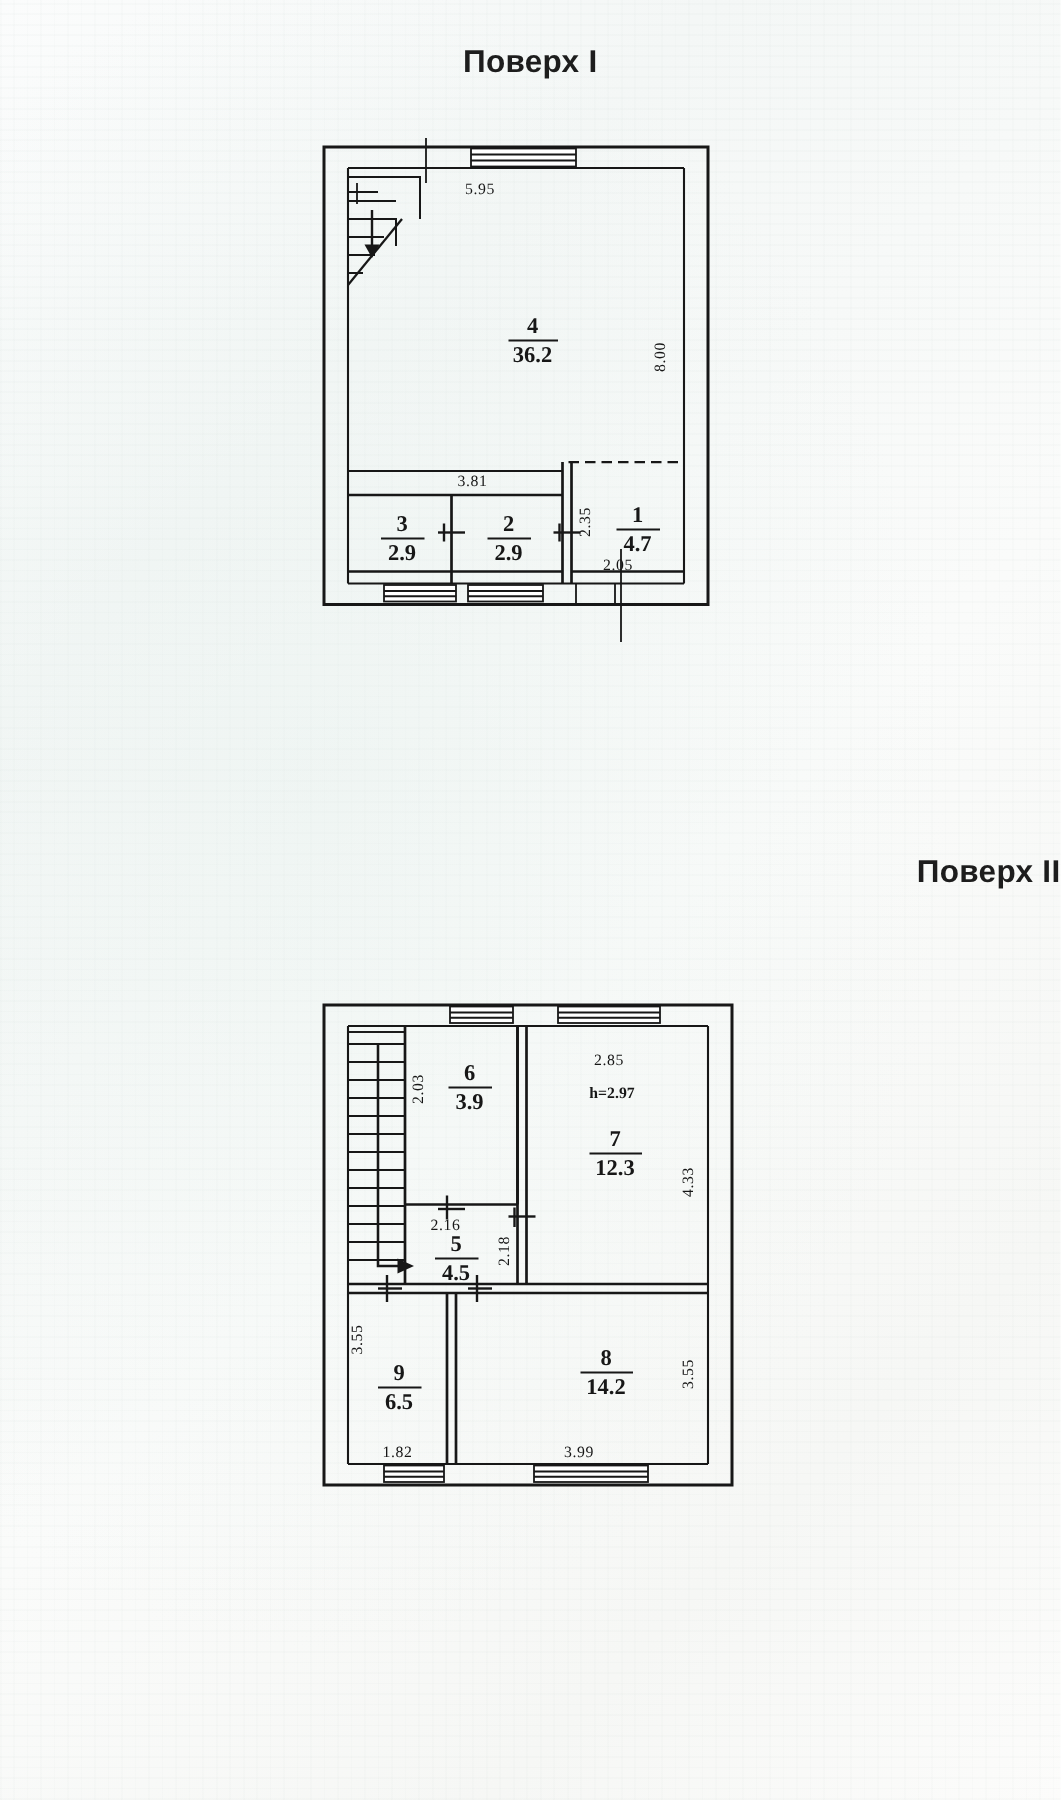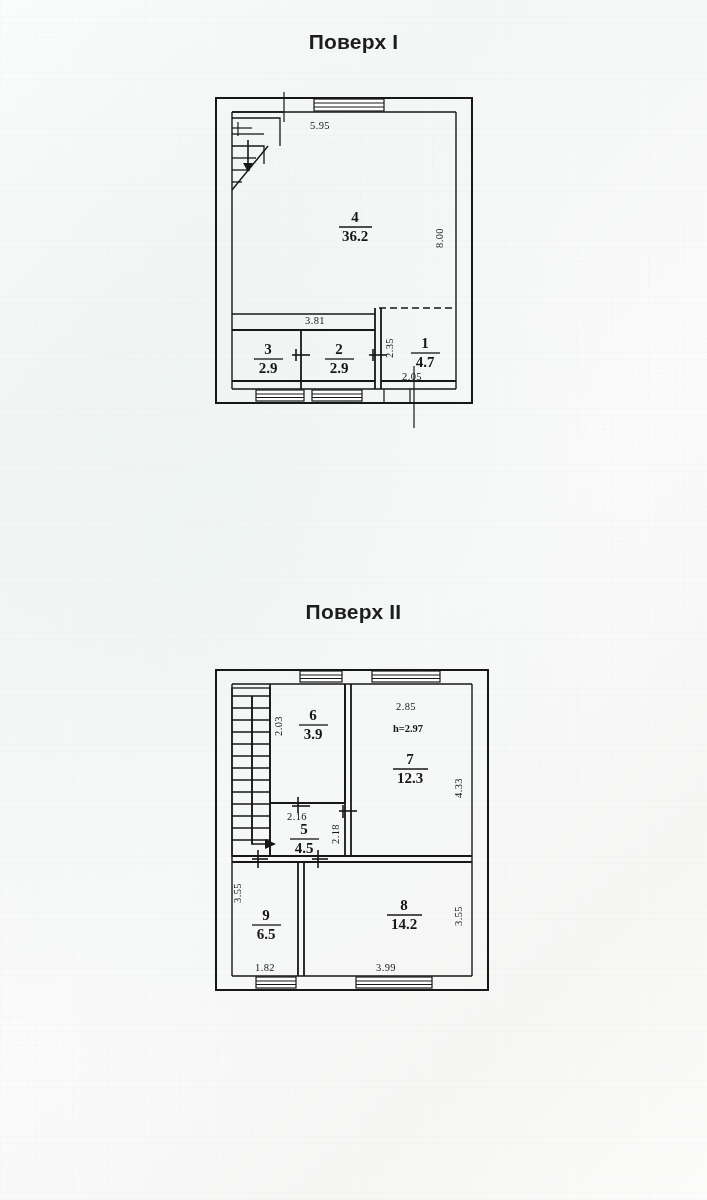--- a/index.html
+++ b/index.html
@@ -37,21 +37,21 @@
     position: absolute;
     width: 100%;
     text-align: center;
     font-size: 21px;
     font-weight: bold;
     color: #1d1d1d;
     letter-spacing: 0.2px;
     z-index: 3;
   }
   #title-floor-1 { top: 30px; }
-  #title-floor-2 { top: 600px; }
+  #title-floor-2 { top: 570px; text-align: right; }
 
   .plan-svg {
     position: absolute;
     z-index: 2;
   }
   #plan-floor-1 { left: 0; top: 78px; }
   #plan-floor-2 { left: 0; top: 648px; }
 
   svg text { font-family: "Liberation Serif", serif; fill: #171717; }
   .room-num  { font-size: 15px; font-weight: bold; text-anchor: middle; }

